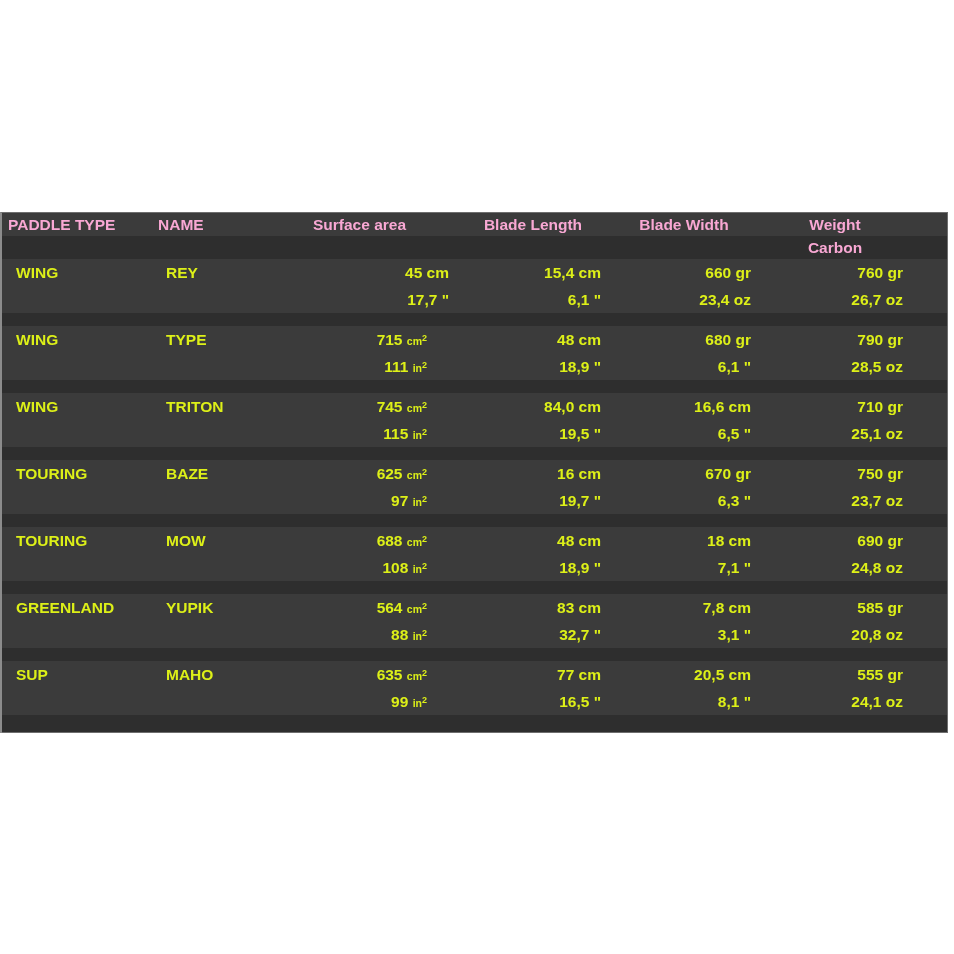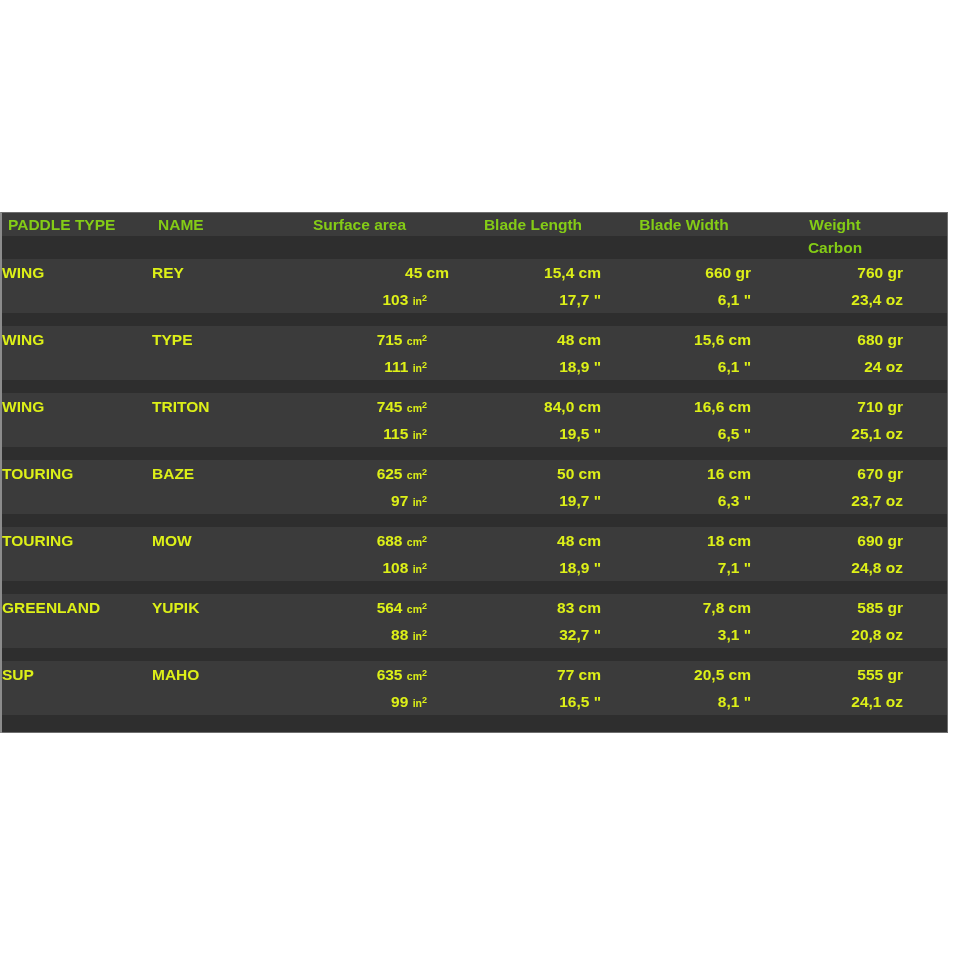--- a/index.html
+++ b/index.html
@@ -35,21 +35,21 @@
 
   
   .hdr-line {
     height: 23px;
     line-height: 23px;
   }
   .hdr-line-1 { background: #3b3b3b; }
   .hdr-line-2 { background: #2e2e2e; }
 
   .hdr-cell {
-    color: #84cc16;
+    color: #f9a8d4;
     font-size: 15.5px;
     font-weight: bold;
     white-space: nowrap;
     overflow: hidden;
   }
   .hdr-left   { text-align: left;  padding-left: 6px; }
   .hdr-center { text-align: center; }
   .hdr-right  { text-align: right; padding-right: 8px; }
 
   
@@ -65,21 +65,21 @@
     line-height: 27px;
   }
 
   .cell {
     color: #ddf018;
     font-size: 15.5px;
     font-weight: bold;
     white-space: nowrap;
     overflow: hidden;
   }
-  .c-left  { text-align: left;  padding-left: 0; }
+  .c-left  { text-align: left;  padding-left: 14px; }
   .c-right { text-align: right; padding-right: 8px; }
 
   .unit {
     font-size: 10.5px;
     font-weight: bold;
   }
   .unit sup {
     font-size: 9px;
     vertical-align: super;
     line-height: 0;
@@ -125,48 +125,45 @@
         <div class="cell c-left">WING</div>
         <div class="cell c-left">REY</div>
         <div class="cell c-right">45 cm</div>
         <div class="cell c-right">15,4 cm</div>
         <div class="cell c-right">660 gr</div>
         <div class="cell c-right">760 gr</div>
       </div>
       <div class="grid line">
         <div class="cell c-left"></div>
         <div class="cell c-left"></div>
-        <div class="cell c-right sa-pad">103 <span class="unit">in<sup>2</sup></span></div>
         <div class="cell c-right">17,7 "</div>
         <div class="cell c-right">6,1 "</div>
         <div class="cell c-right">23,4 oz</div>
         <div class="cell c-right">26,7 oz</div>
       </div>
     </div>
     <div class="row-sep"></div>
   </div>
 
   <div>
     <div class="row-band">
       <div class="grid line">
         <div class="cell c-left">WING</div>
         <div class="cell c-left">TYPE</div>
         <div class="cell c-right sa-pad">715 <span class="unit">cm<sup>2</sup></span></div>
         <div class="cell c-right">48 cm</div>
-        <div class="cell c-right">15,6 cm</div>
         <div class="cell c-right">680 gr</div>
         <div class="cell c-right">790 gr</div>
       </div>
       <div class="grid line">
         <div class="cell c-left"></div>
         <div class="cell c-left"></div>
         <div class="cell c-right sa-pad">111 <span class="unit">in<sup>2</sup></span></div>
         <div class="cell c-right">18,9 "</div>
         <div class="cell c-right">6,1 "</div>
-        <div class="cell c-right">24 oz</div>
         <div class="cell c-right">28,5 oz</div>
       </div>
     </div>
     <div class="row-sep"></div>
   </div>
 
   <div>
     <div class="row-band">
       <div class="grid line">
         <div class="cell c-left">WING</div>
@@ -189,21 +186,20 @@
     </div>
     <div class="row-sep"></div>
   </div>
 
   <div>
     <div class="row-band">
       <div class="grid line">
         <div class="cell c-left">TOURING</div>
         <div class="cell c-left">BAZE</div>
         <div class="cell c-right sa-pad">625 <span class="unit">cm<sup>2</sup></span></div>
-        <div class="cell c-right">50 cm</div>
         <div class="cell c-right">16 cm</div>
         <div class="cell c-right">670 gr</div>
         <div class="cell c-right">750 gr</div>
       </div>
       <div class="grid line">
         <div class="cell c-left"></div>
         <div class="cell c-left"></div>
         <div class="cell c-right sa-pad">97 <span class="unit">in<sup>2</sup></span></div>
         <div class="cell c-right">19,7 "</div>
         <div class="cell c-right">6,3 "</div>

